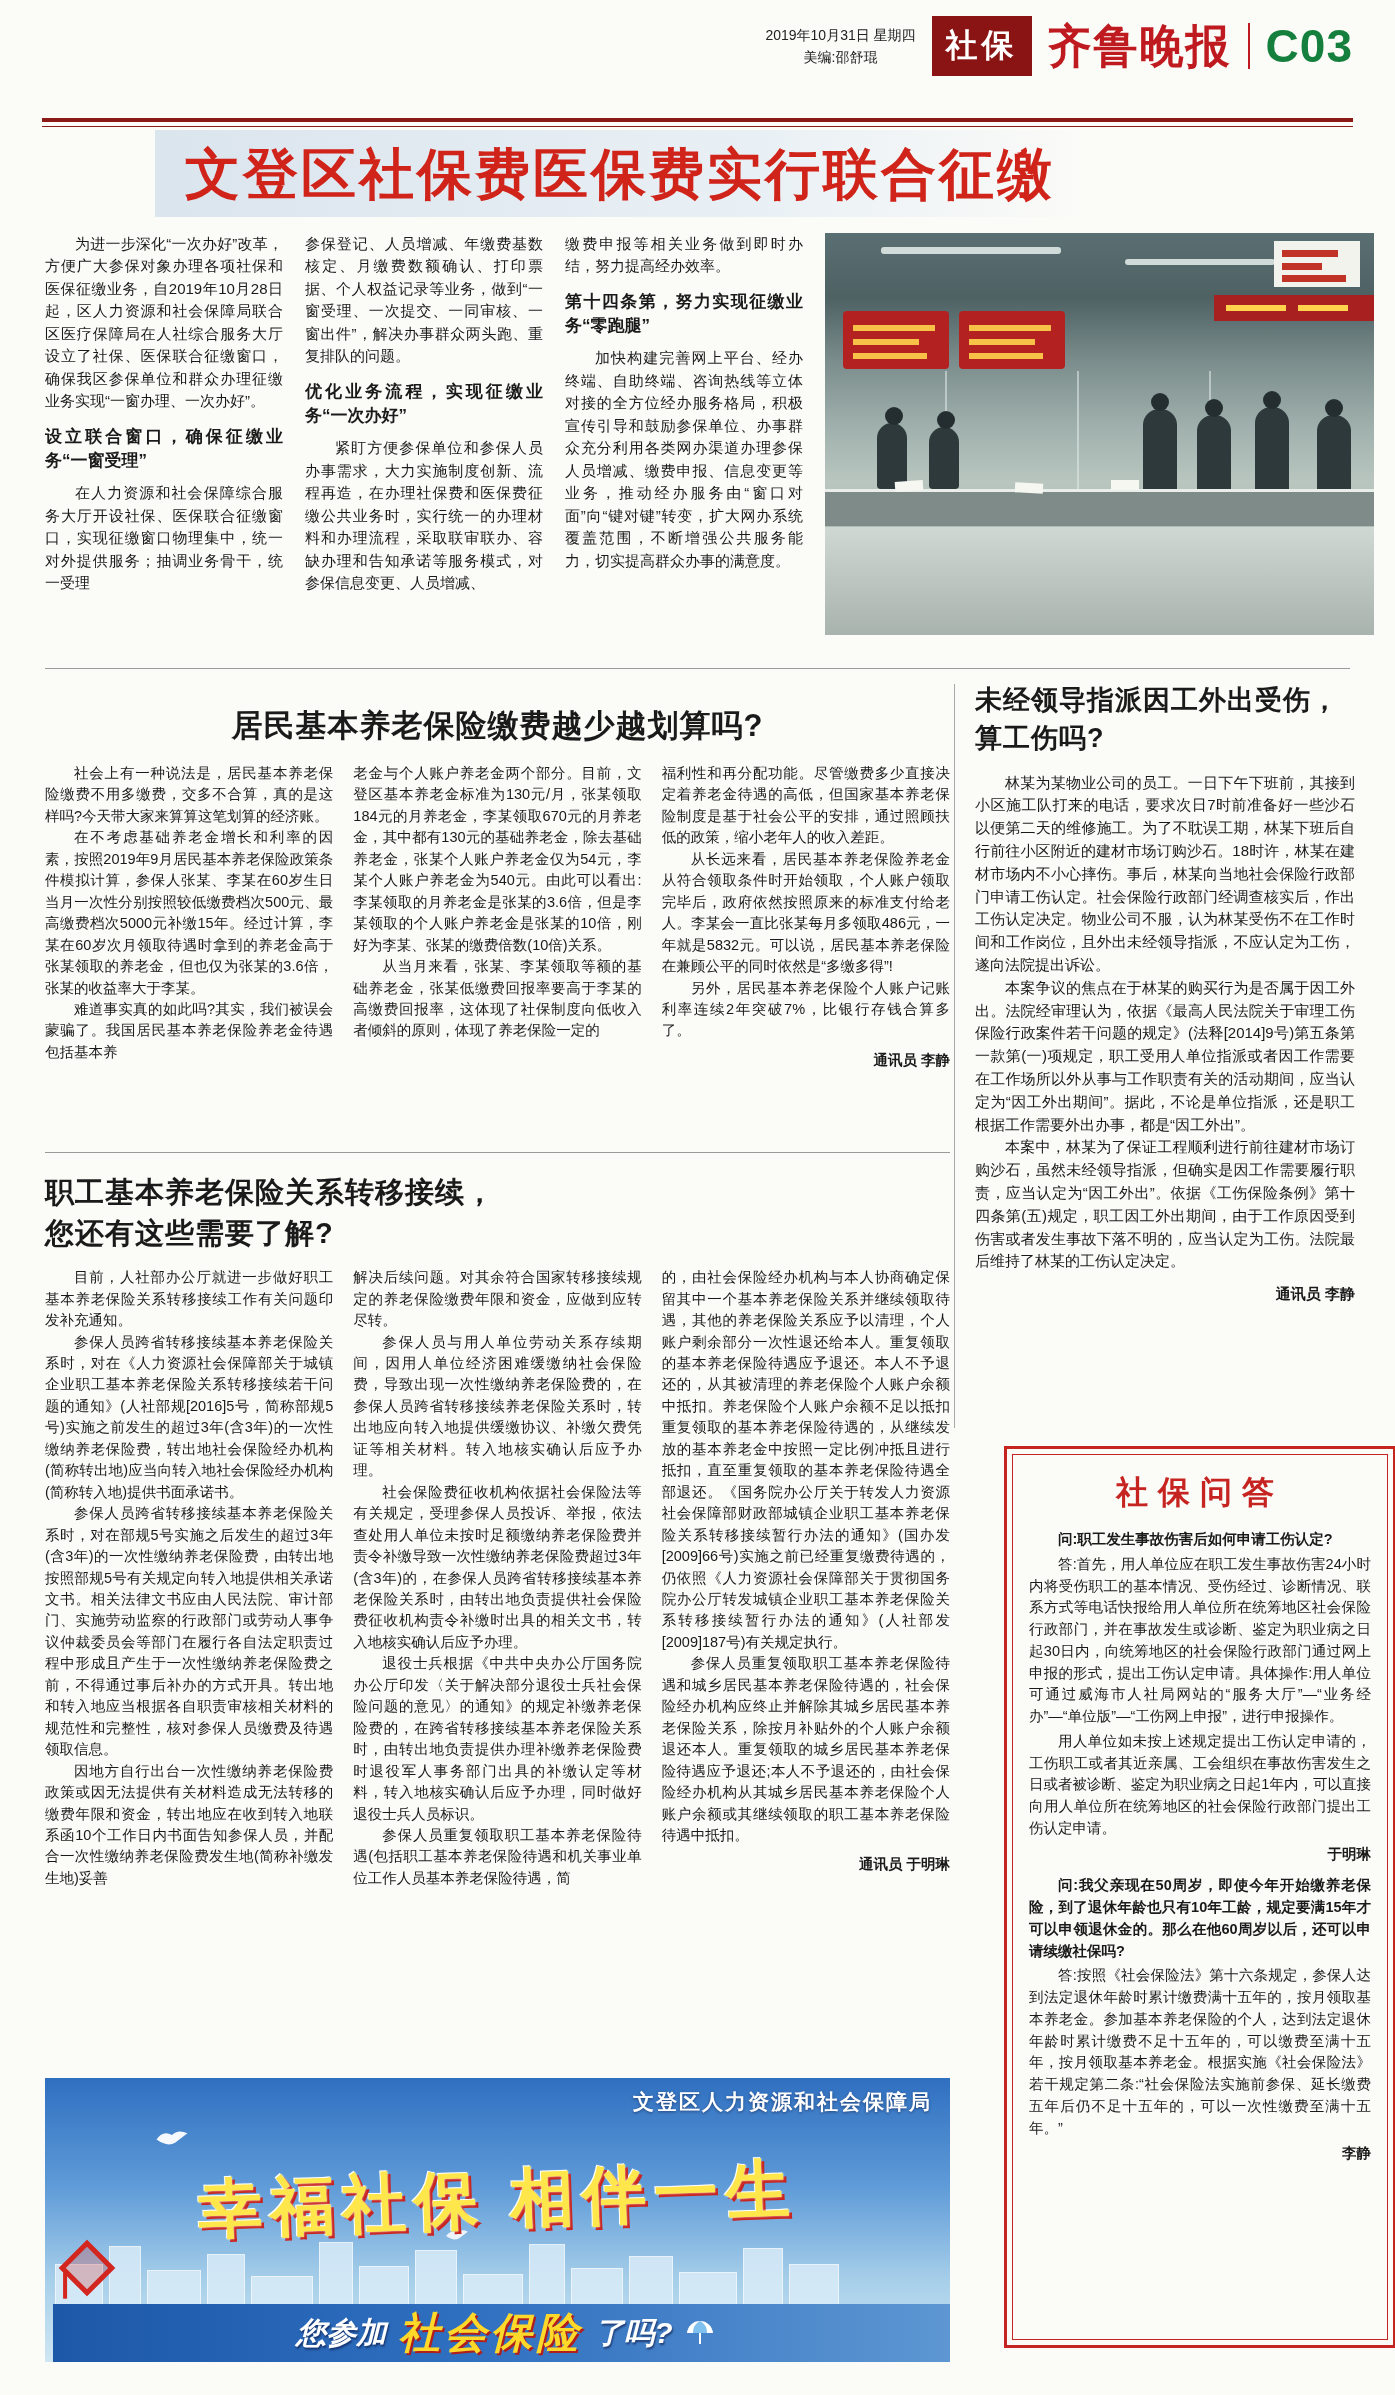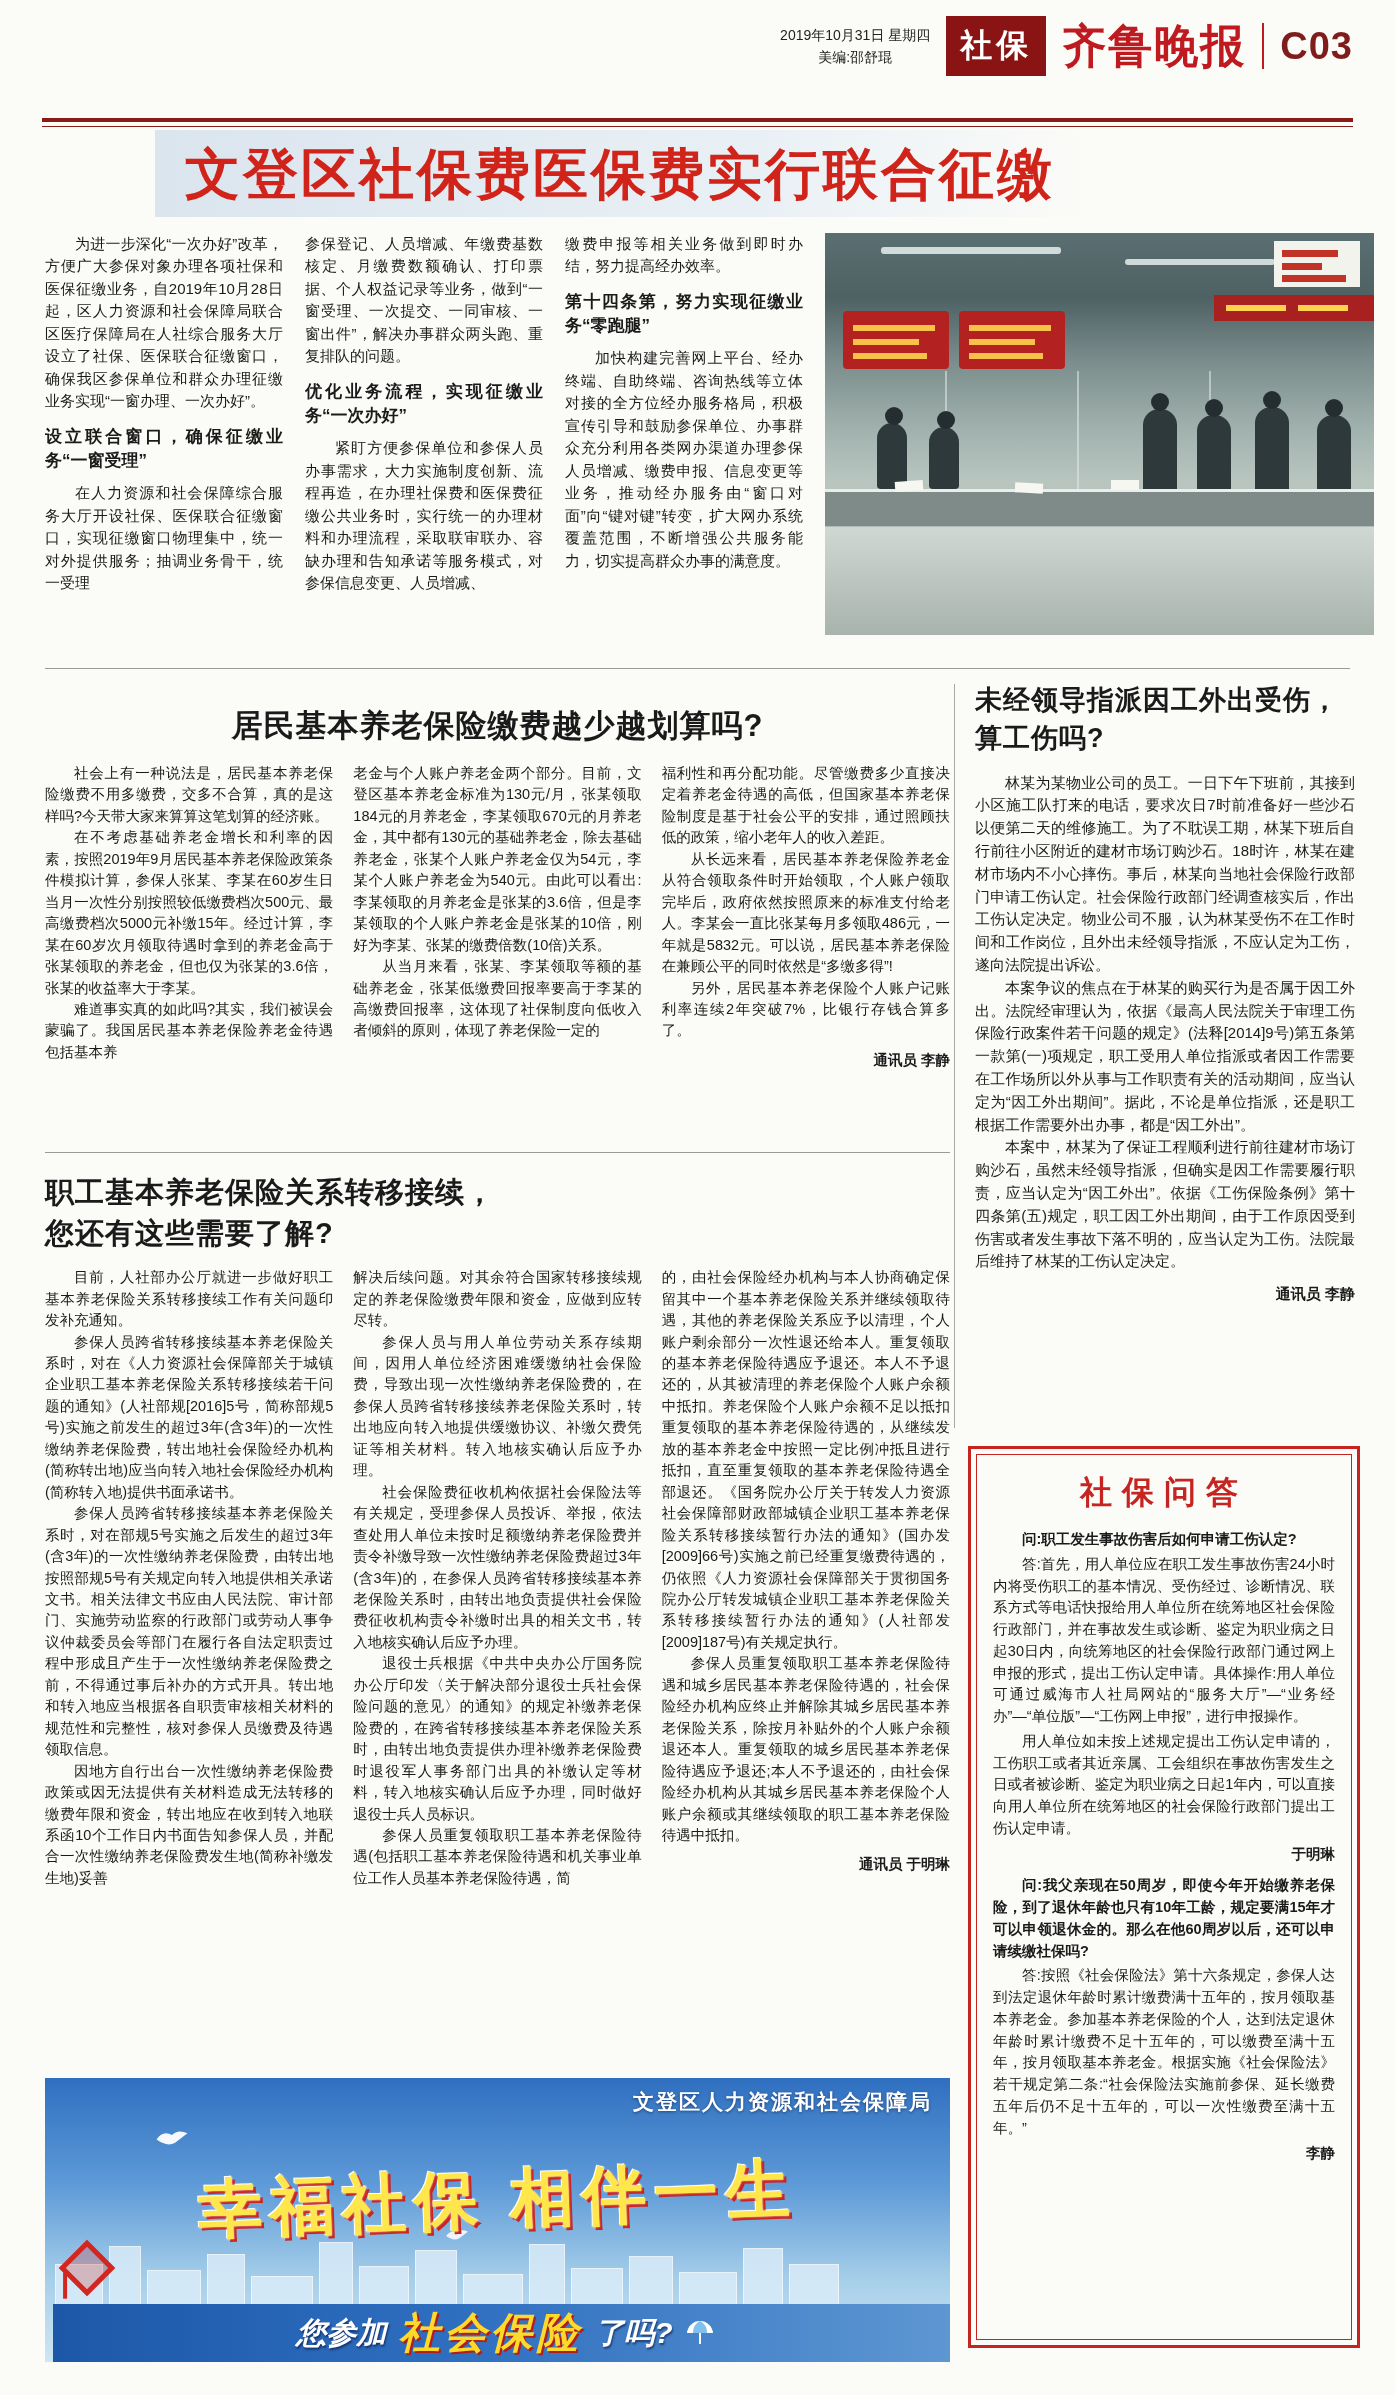--- a/index.html
+++ b/index.html
@@ -7,21 +7,21 @@
         font-family:"Liberation Sans",sans-serif;color:#1a1a1a;overflow:hidden;}
 
   
   .hdr{position:absolute;top:16px;right:42px;display:flex;align-items:center;gap:16px;}
   .hdr .date-block{font-size:14px;color:#222;text-align:center;line-height:1.6;}
   .hdr .section-box{background:#8a1414;color:#fff;font-size:32px;font-weight:800;
         padding:8px 14px;letter-spacing:4px;}
   .hdr .masthead{color:#bf1a1f;font-size:44px;font-weight:800;font-family:"Liberation Serif",serif;
         letter-spacing:2px;transform:scaleY(1.05);}
   .hdr .vline{width:2px;height:46px;background:#bf1a1f;}
-  .hdr .page-no{font-size:38px;color:#7f1d1d;font-weight:700;letter-spacing:1px;}
+  .hdr .page-no{font-size:46px;color:#15803d;font-weight:700;letter-spacing:1px;}
   .hdr-rule{position:absolute;top:118px;left:42px;width:1311px;height:4px;
         border-top:4px solid #8b1a17;border-bottom:1px solid #8b1a17;}
 
   
   .cols{display:flex;gap:20px;}
   .col{flex:1;font-size:15px;line-height:1.5;text-align:justify;overflow:hidden;}
   .col p.para{margin:0;text-indent:2em;}
   .col p.cont{text-indent:0;}
   .col p.sign{text-align:right;text-indent:0;font-weight:700;margin-top:8px;}
   .col h4.subhead{font-size:17px;font-weight:800;margin:12px 0 8px;line-height:1.45;}
@@ -71,21 +71,21 @@
   #sec-art3 .body p.para{margin:0;text-indent:2em;}
   #sec-art3 .body p.sign{text-align:right;text-indent:0;font-weight:700;margin-top:10px;}
 
   
   #sec-art4{position:absolute;left:45px;top:1168px;width:905px;}
   #sec-art4 h2{margin:4px 0 14px;font-size:29px;font-weight:800;line-height:1.4;letter-spacing:1px;}
   #sec-art4 .cols{height:800px;}
   #sec-art4 .col{font-size:14.5px;line-height:1.48;}
 
   
-  #qa-box{position:absolute;left:968px;top:1446px;width:392px;height:902px;
+  #qa-box{position:absolute;left:1004px;top:1446px;width:392px;height:902px;
         border:3px solid #c62420;box-sizing:border-box;padding:5px;}
   #qa-box .inner{border:1px solid #c62420;height:100%;box-sizing:border-box;
         padding:14px 16px;overflow:hidden;}
   #qa-box h3{margin:2px 0 14px;text-align:center;color:#c62420;font-size:32px;
         font-weight:800;letter-spacing:10px;}
   #qa-box .qa-body{font-size:14.5px;line-height:1.5;text-align:justify;}
   #qa-box .qa-body p{margin:0 0 3px;text-indent:2em;}
   #qa-box .qa-body p.q{font-weight:800;}
   #qa-box .qa-body p.sign{text-align:right;text-indent:0;font-weight:700;margin:4px 0 10px;}
 

